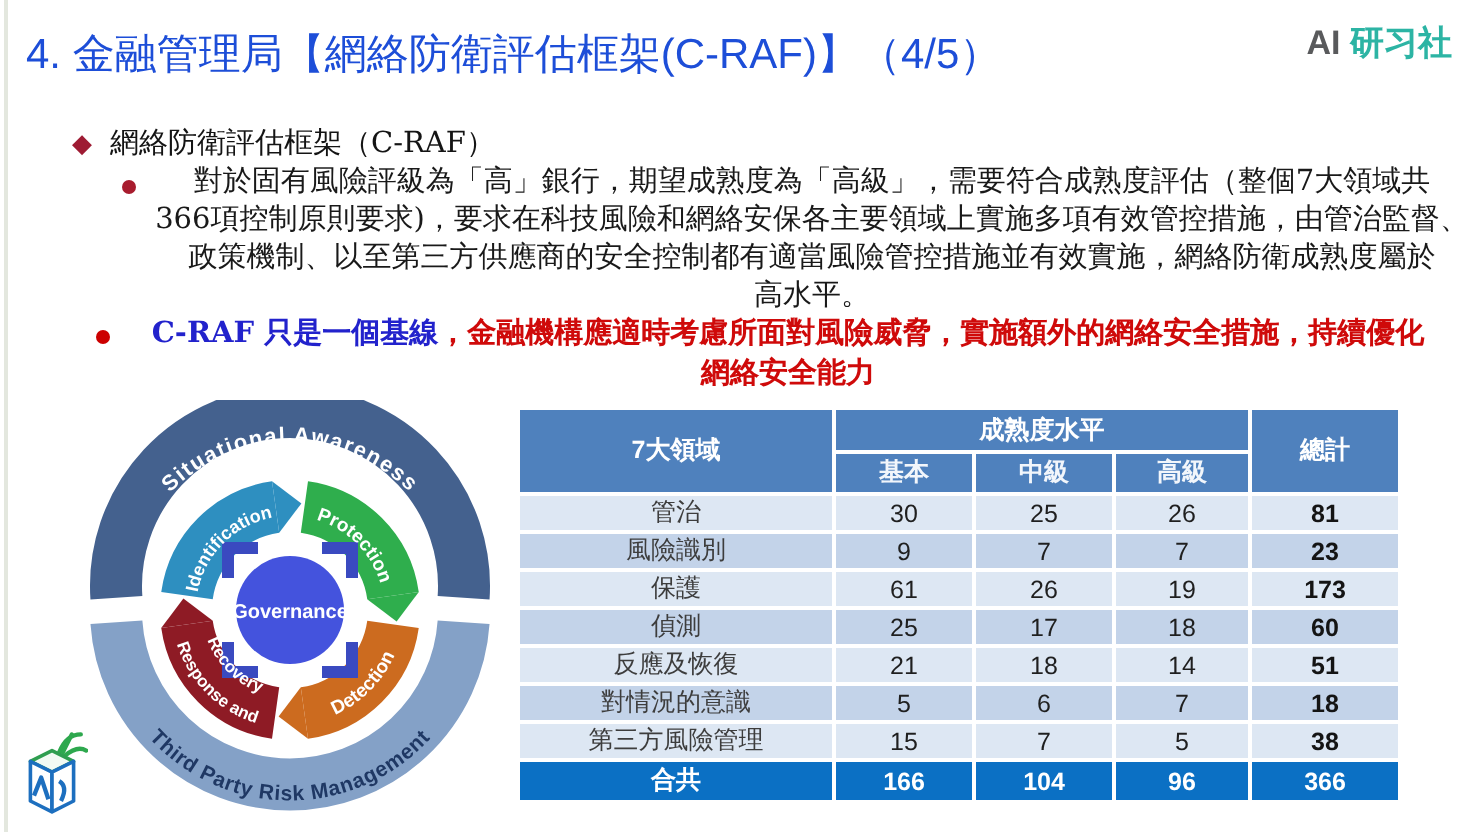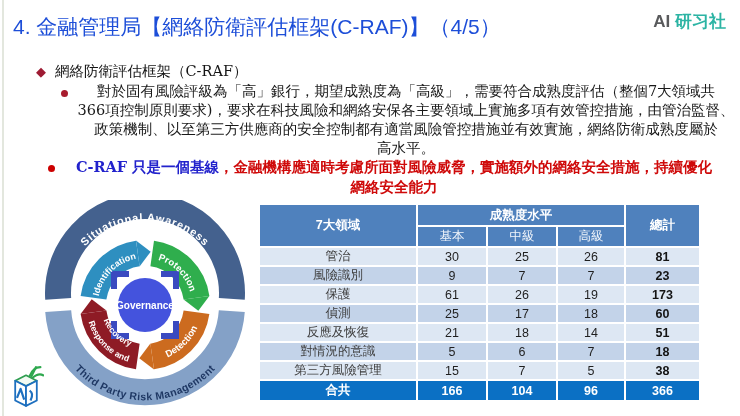--- a/index.html
+++ b/index.html
@@ -28,21 +28,21 @@
 
   #b3-dot{position:absolute;left:48px;top:165px;width:7px;height:7px;border-radius:50%;background:#cc0000;}
   #bullet3{position:absolute;left:62px;top:157px;width:664px;font-size:14.5px;line-height:19.5px;font-weight:bold;}
   #bullet3 .b3-blue{color:#2222cc;}
   #bullet3 .b3-red{color:#cf0a0a;}
 
   
   #maturity-table{position:absolute;left:258px;top:203px;border-collapse:collapse;table-layout:fixed;width:441px;}
   #maturity-table th,#maturity-table td{border:2px solid #ffffff;padding:0;text-align:center;vertical-align:middle;}
   #maturity-table thead th{background:#4f81bd;color:#ffffff;font-size:12.5px;font-weight:bold;height:20px;}
-  #maturity-table thead th.sub{font-weight:normal;height:19px;color:#f2f6fb;margin-left:19px;}
+  #maturity-table thead th.sub{font-weight:bold;height:19px;color:#f2f6fb;margin-left:19px;}
   #maturity-table td{font-size:12.5px;height:17px;}
   #maturity-table .lbl{color:#3d3d3d;}
   #maturity-table .num{color:#1f1f1f;}
   #maturity-table .tot{font-weight:bold;color:#141414;}
   #maturity-table tr.rl td{background:#dde7f3;}
   #maturity-table tr.rd td{background:#c3d3e9;}
   #maturity-table tr.rf td{background:#0b70c4;color:#ffffff;font-weight:bold;height:19px;}
 
   
   #craf-diagram{position:absolute;left:42px;top:200px;}

